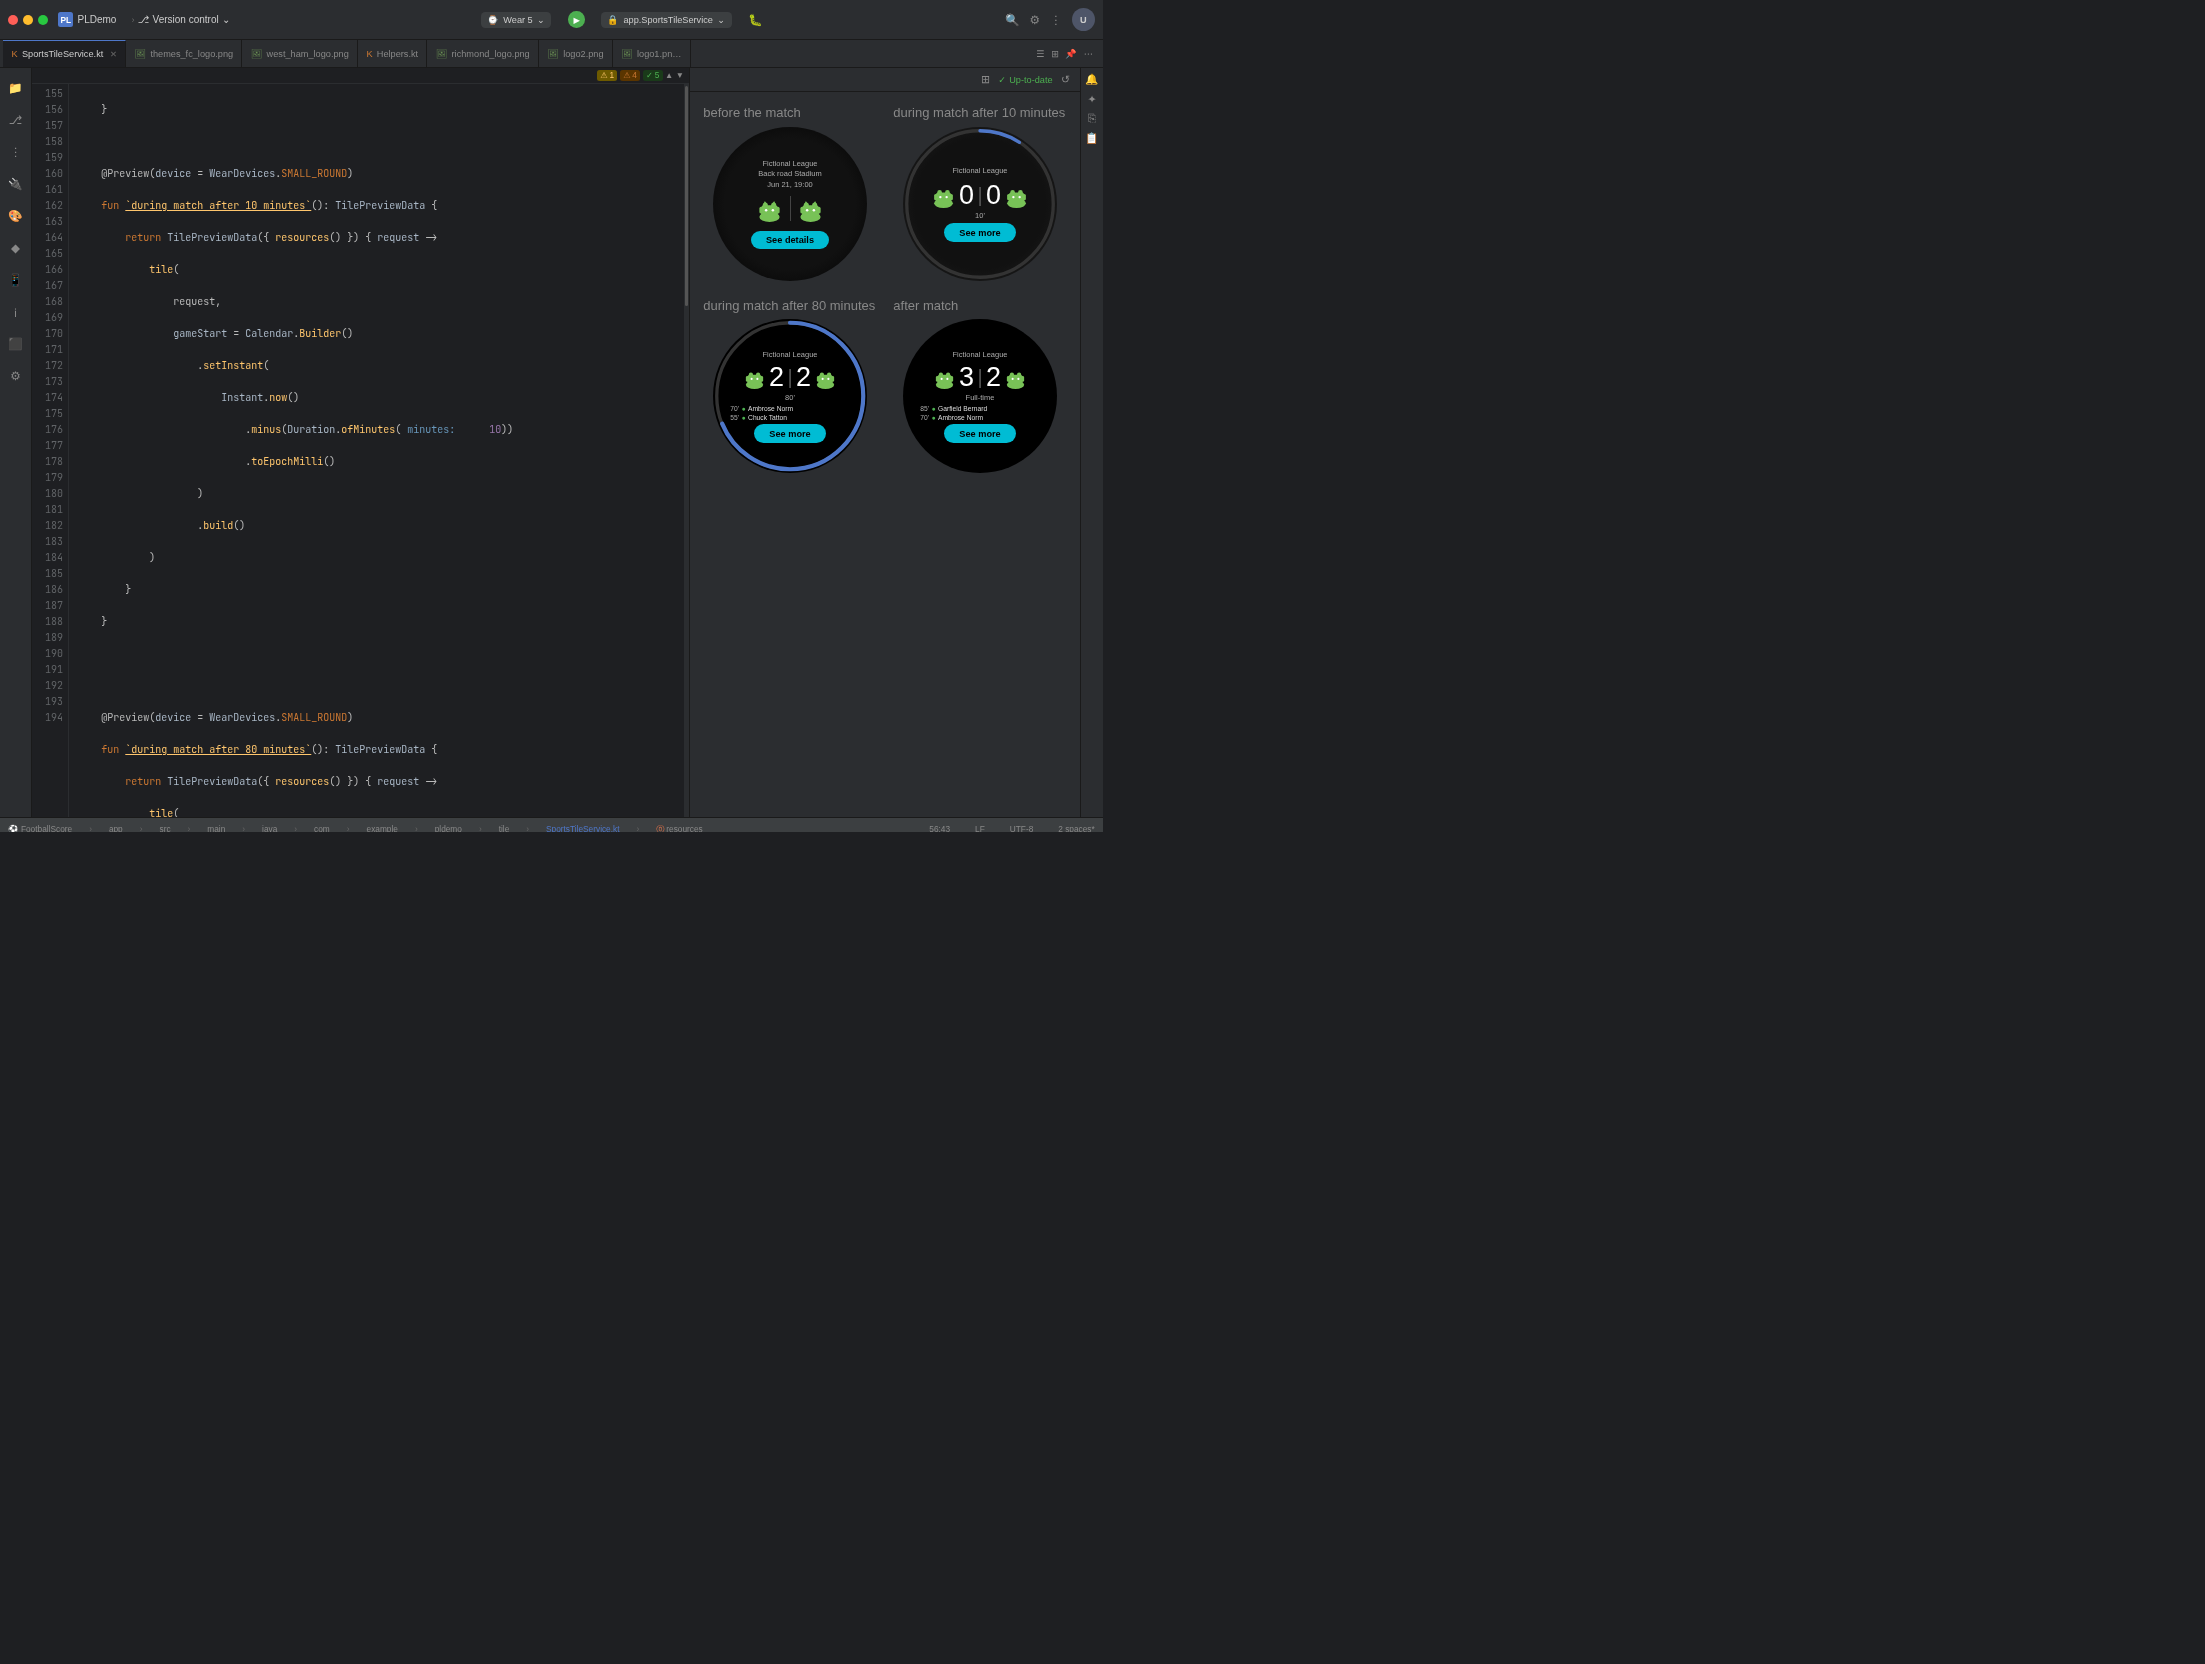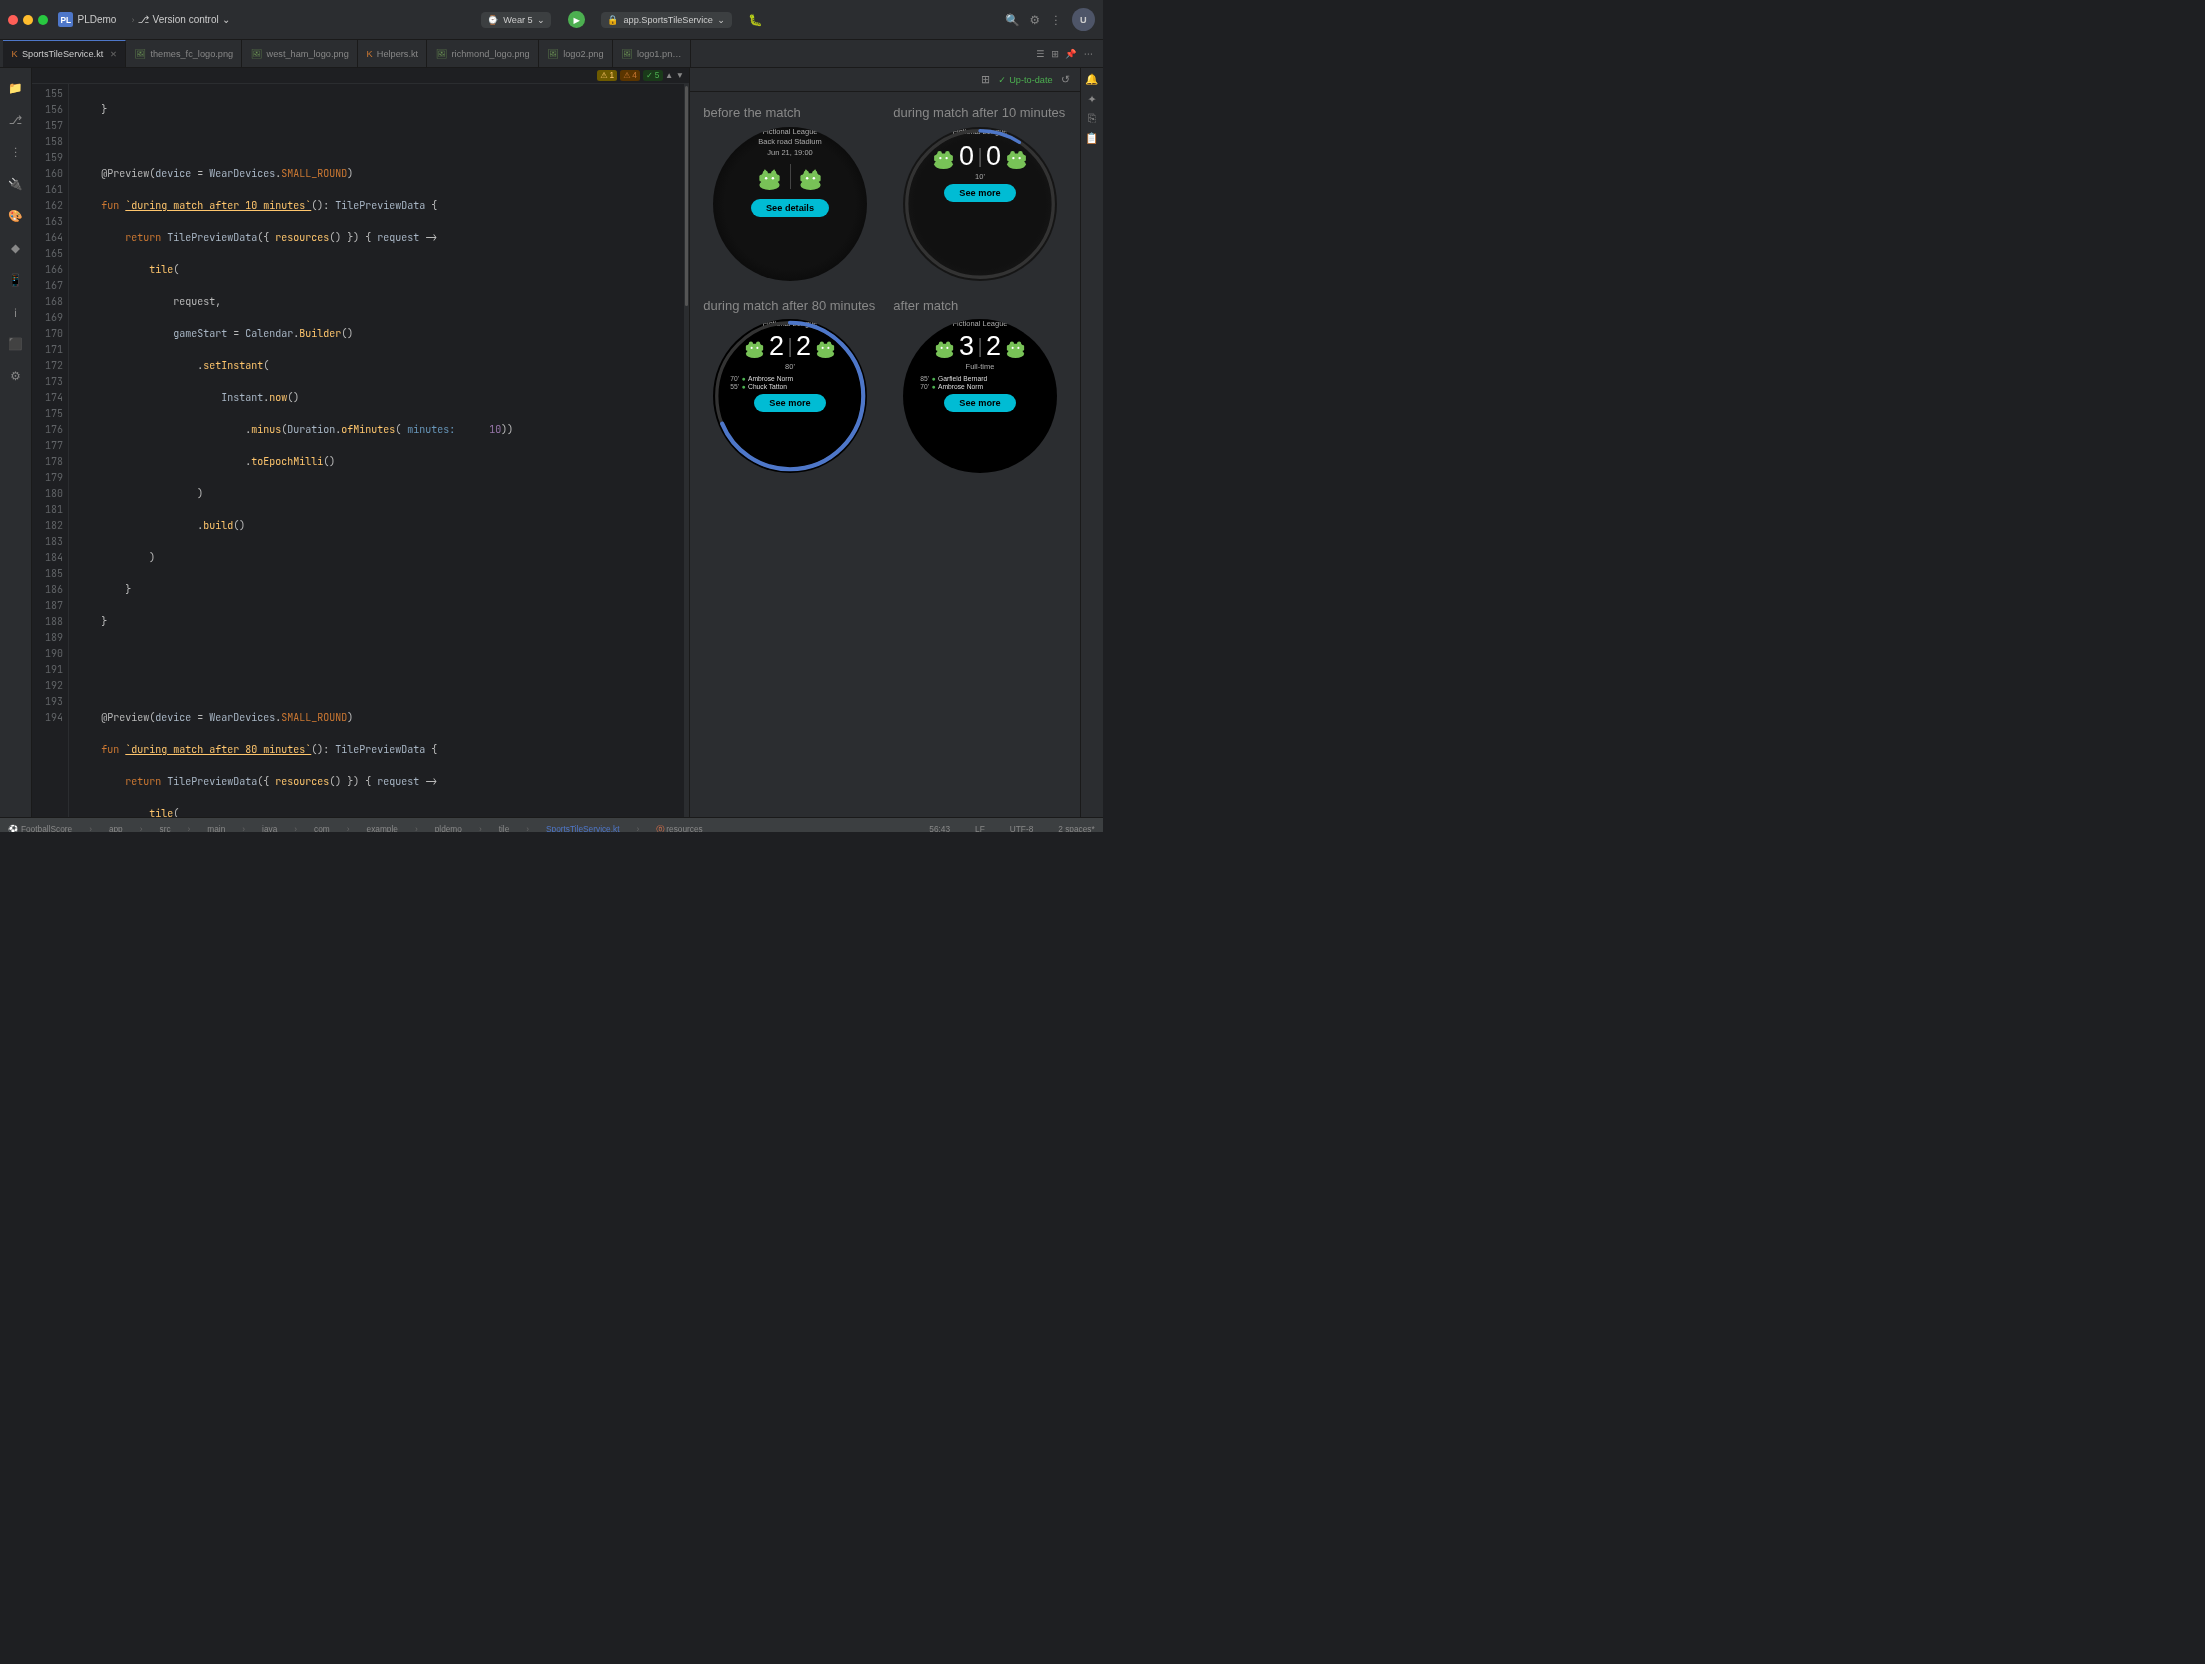--- a/index.html
+++ b/index.html
@@ -234,21 +234,21 @@
       font-size: 13px; color: #888;
       align-self: flex-start;
     }
     .watch-face {
       width: 154px; height: 154px;
       background: #000;
       border-radius: 50%;
       display: flex;
       flex-direction: column;
       align-items: center;
-      justify-content: flex-start;
+      justify-content: center;
       position: relative;
       overflow: hidden;
     }
     
     .wf-before {
       background: radial-gradient(circle, #111 60%, #000 100%);
     }
     .wf-league { color: #aaa; font-size: 7.5px; text-align: center; line-height: 1.4; }
     .wf-teams {
       display: flex; align-items: center; gap: 6.7px;

